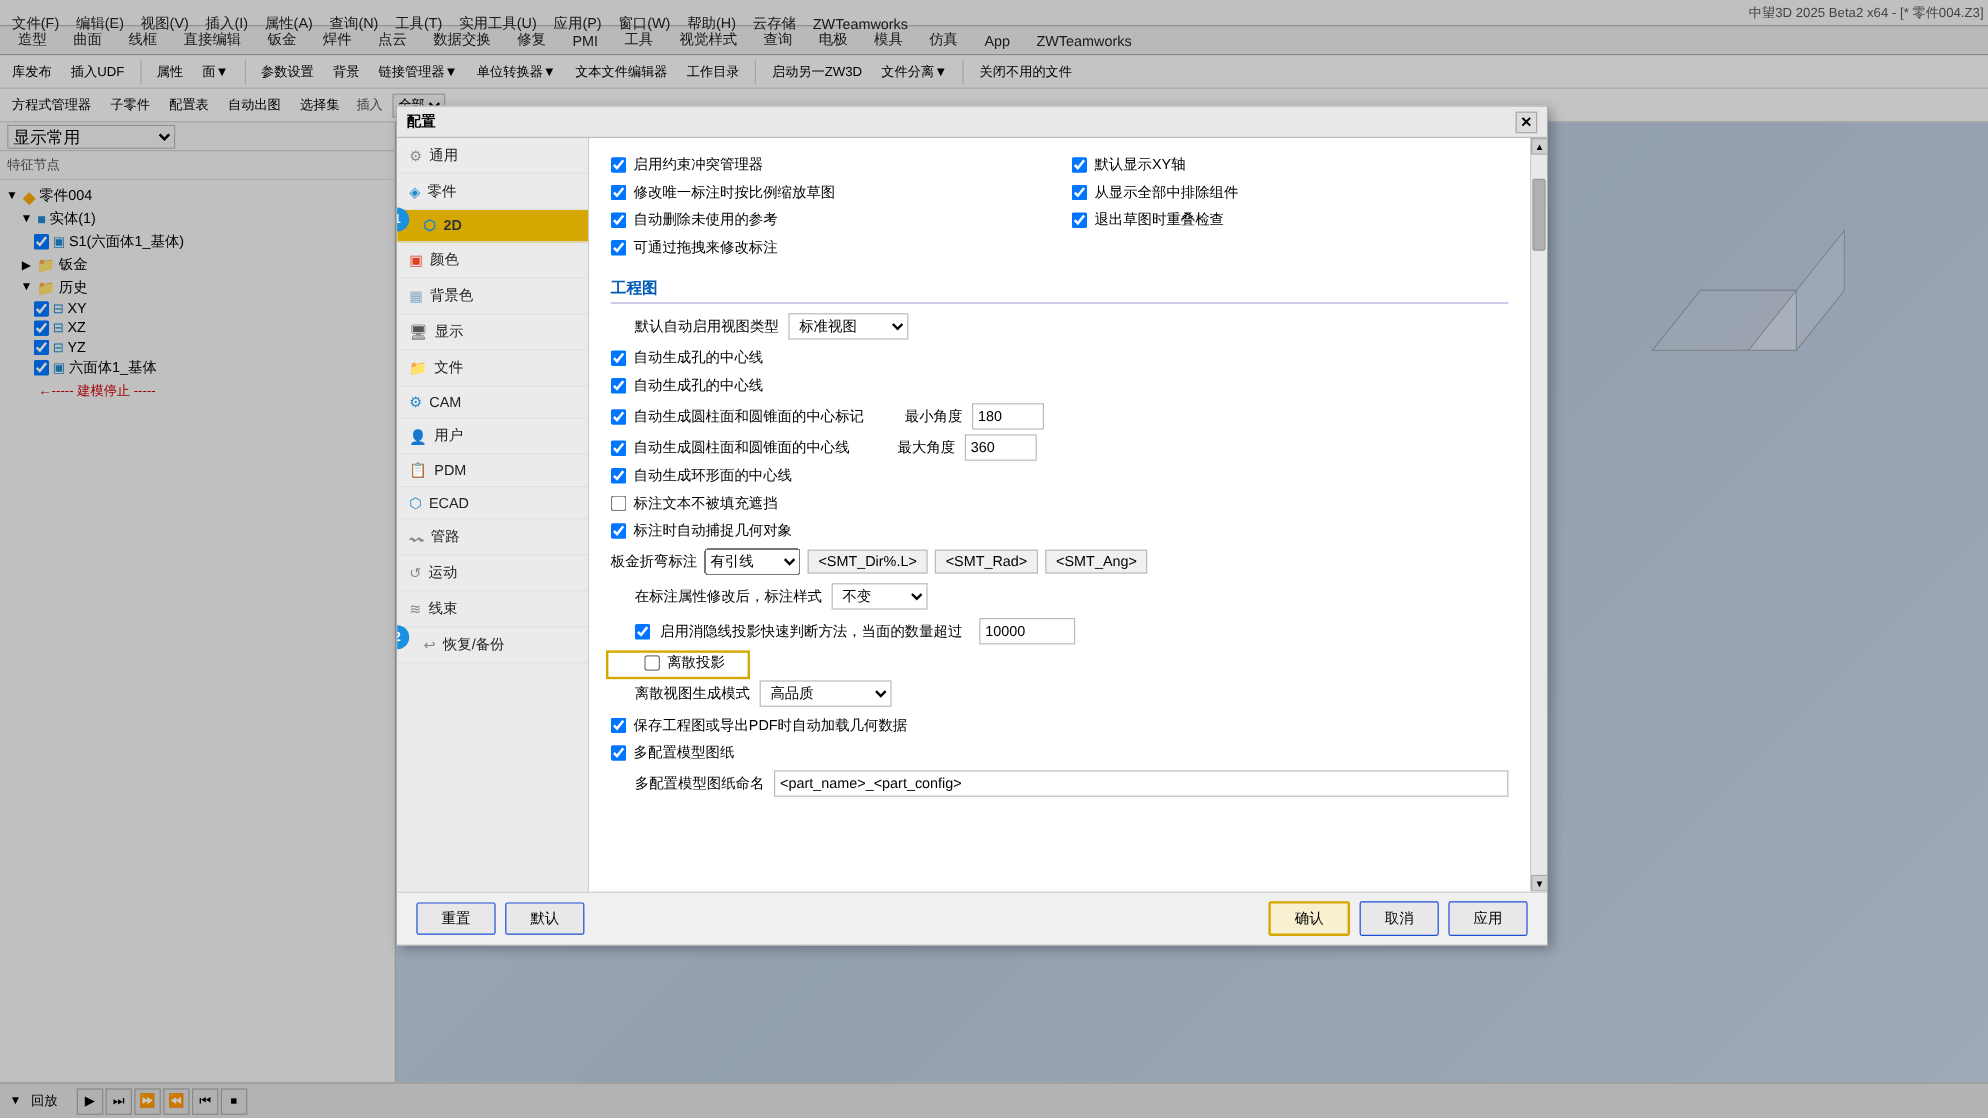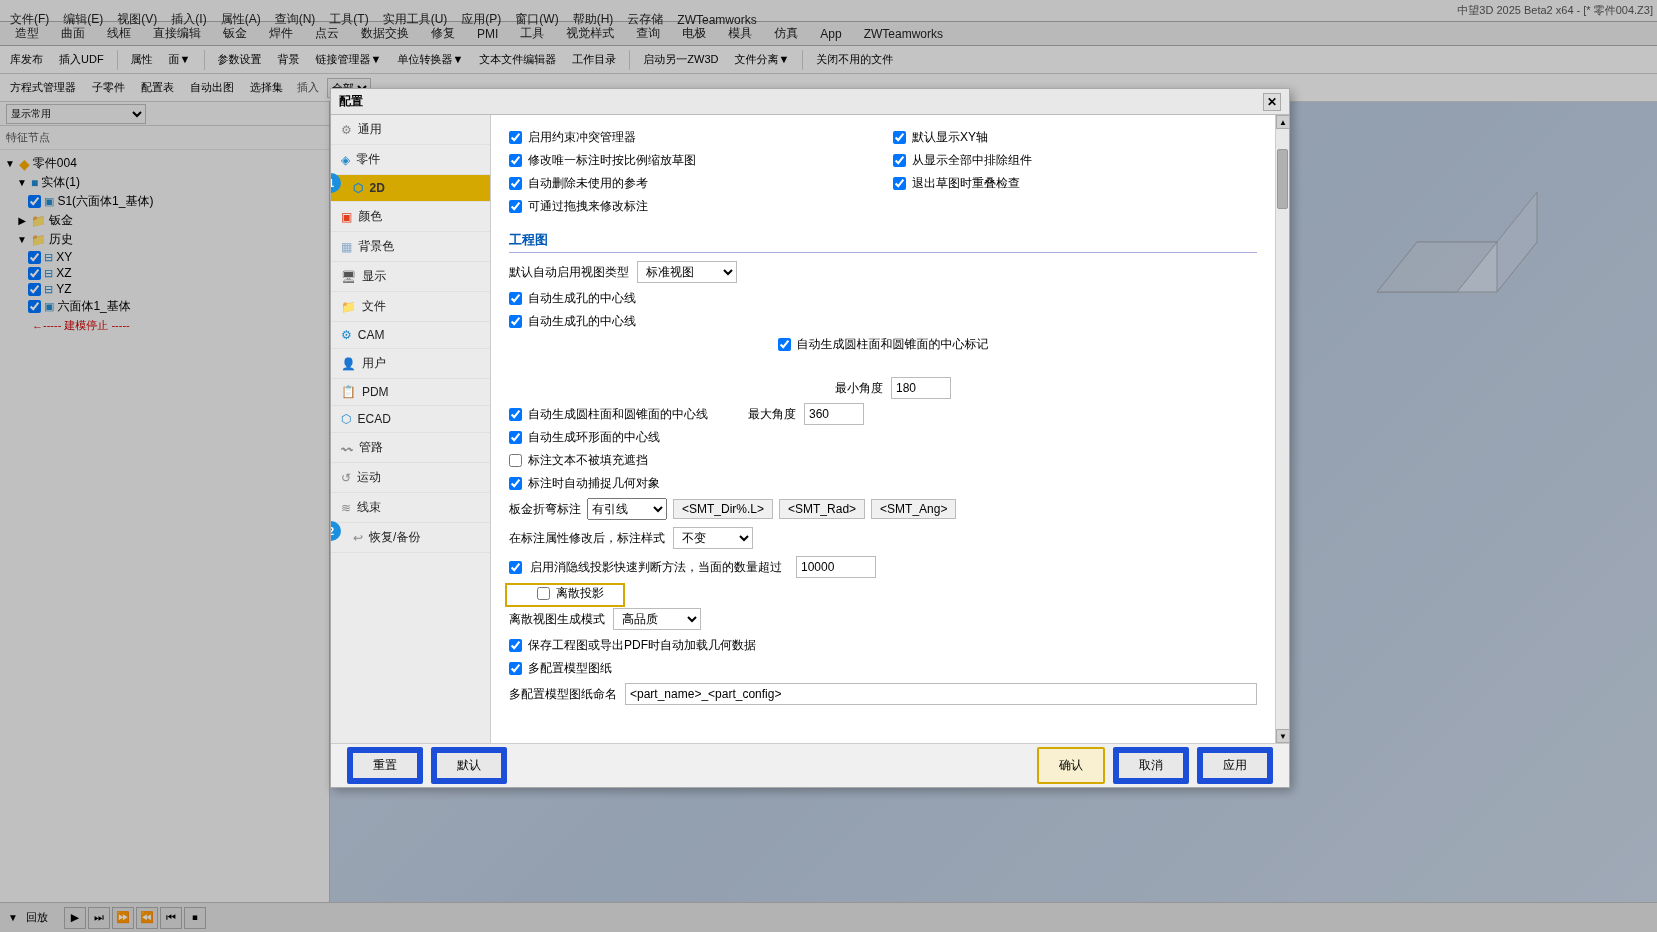--- a/index.html
+++ b/index.html
@@ -186,21 +186,21 @@
       align-items: center;
       justify-content: space-between;
       padding: 8px 16px;
       height: 44px;
     }
     .modal-footer-left { display: flex; gap: 8px; }
     .modal-footer-right { display: flex; gap: 8px; }
     .footer-btn {
       padding: 4px 20px;
       background: #e8e8e8;
-      border: 6px solid #1d4ed8;
+      border: 1px solid #1d4ed8;
       cursor: pointer;
       font-size: 12px;
       border-radius: 2px;
     }
     .footer-btn.primary {
       border: 2px solid #d4a800;
       background: #f8f0d0;
     }
 
     
@@ -223,20 +223,21 @@
       padding-bottom: 3px;
     }
 
     
     .form-row {
       display: flex;
       align-items: center;
       margin-bottom: 7px;
       gap: 8px;
       font-size: 12px;
+      margin-left: 20px;
     }
     .form-row label { white-space: nowrap; }
     .form-row input[type=text], .form-row select {
       height: 22px;
       border: 1px solid #bbb;
       padding: 0 4px;
       font-size: 12px;
       background: #fff;
     }
     .form-row input[type=number] {
@@ -441,21 +442,21 @@
   <span style="font-size:11px; color:#555; padding:0 4px;">插入</span>
   <select style="height:20px;font-size:11px;border:1px solid #bbb;">
     <option>全部</option><option>零件</option><option>装配</option>
   </select>
 </div>
 
 <div style="display:flex; height:calc(932px - 22px - 24px - 28px - 28px - 30px);">
 
   <div class="left-panel">
     <div class="left-select">
-      <select style="font-size:10px; border:1px solid #bbb; height:20px; width:140px;">
+      <select style="font-size:14px; border:1px solid #bbb; height:20px; width:140px;">
         <option>显示常用</option>
       </select>
     </div>
     <div class="left-panel-section">特征节点</div>
     <div class="tree-area">
 
       <div class="tree-node">
         <span class="tree-expand">▼</span>
         <span style="color:#f5a800; font-size:14px;">◆</span>
         <span class="tree-label">零件004</span>
@@ -645,21 +646,21 @@
 
         <div class="check-row">
           <input type="checkbox" checked="" style="">
           <span>自动生成孔的中心线</span>
         </div>
         <div class="check-row">
           <input type="checkbox" checked="" style="">
           <span>自动生成孔的中心线</span>
         </div>
 
-        <div style="display:flex; align-items:center; gap:24px;flex-direction:column;">
+        <div style="display:flex; align-items:center; gap:14px;">
           <div class="check-row" style="margin:0;">
             <input type="checkbox" checked="" style="">
             <span>自动生成圆柱面和圆锥面的中心标记</span>
           </div>
           <div class="form-row" style="margin:0; margin-left:20px;">
             <label>最小角度</label>
             <input type="number" value="180" style="width: 60px;">
           </div>
         </div>
 
@@ -713,21 +714,21 @@
         <div style="position:relative;padding-left:28px;">
 
           <div class="highlight-box" style="top:-2px; left:-4px; width:120px; height:24px; z-index:10;"></div>
           <div class="check-row" style="position:relative;">
             <input type="checkbox" style="">
             <span>离散投影</span>
           </div>
         </div>
         <div class="form-row">
           <label>离散视图生成模式</label>
-          <select style="width:88px; height:22px; font-size:12px;">
+          <select style="width:110px; height:22px; font-size:12px;">
             <option>高品质</option><option>标准</option><option>草稿</option>
           </select>
         </div>
         <div class="check-row">
           <input type="checkbox" checked="" style="">
           <span>保存工程图或导出PDF时自动加载几何数据</span>
         </div>
         <div class="check-row">
           <input type="checkbox" checked="" style="">
           <span>多配置模型图纸</span>

